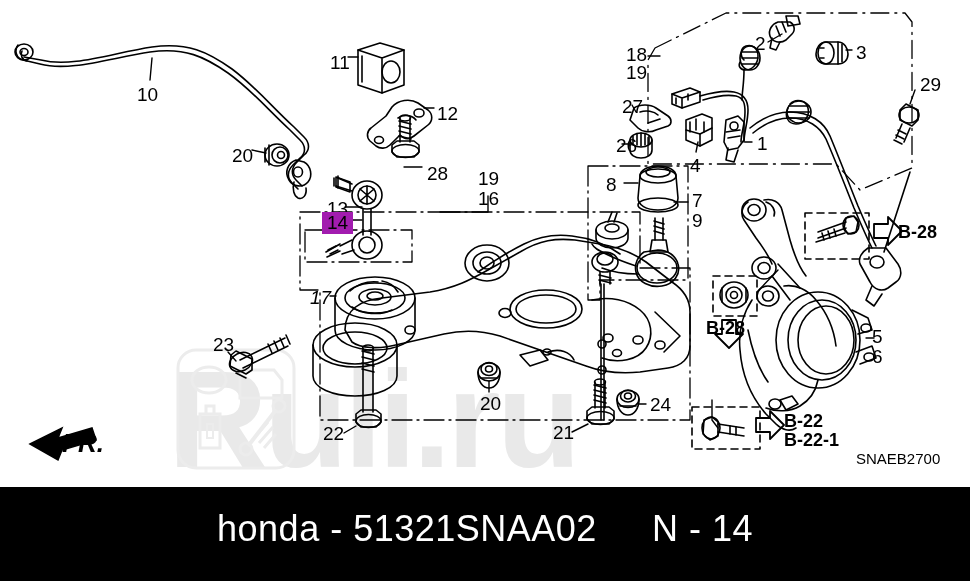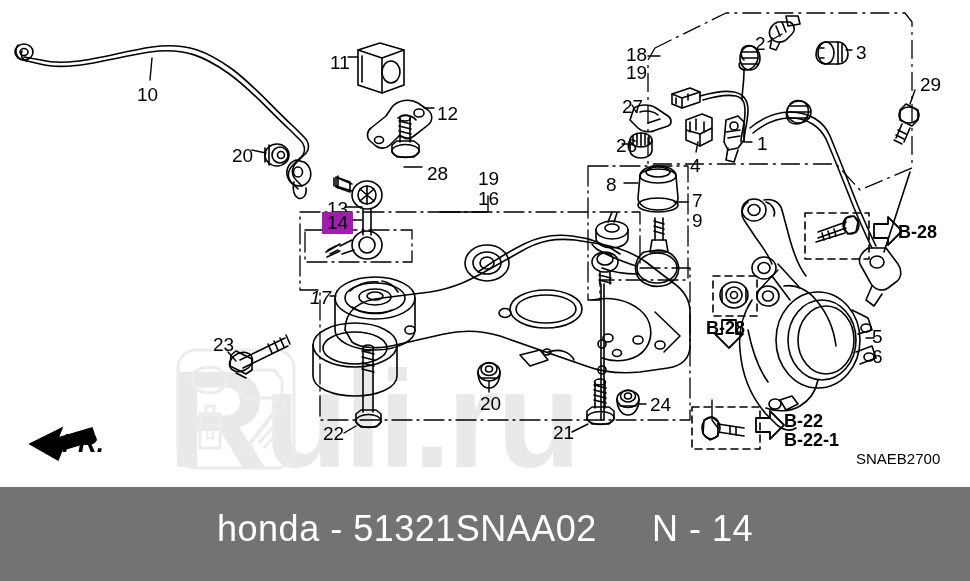--- a/index.html
+++ b/index.html
@@ -25,21 +25,21 @@
        font-family:"Liberation Sans","DejaVu Sans",sans-serif;
        font-size:19px;line-height:21px;font-weight:400;white-space:nowrap;}
   .lbl.b{font-weight:700;font-size:18px;letter-spacing:0px;}
   .lbl.code{font-size:15px;font-weight:400;}
   .hl{background:#a21caf;padding:0 5px 1px 5px;}
   .fr{position:absolute;z-index:6;font-weight:700;font-size:26px;
       font-style:italic;color:#000;}
 
   
   #footer{position:absolute;left:0;top:487px;width:970px;height:94px;
-          background:#737373;z-index:10;}
+          background:#000000;z-index:10;}
   #footer-text{position:absolute;left:0;top:21px;width:970px;
                text-align:center;color:#fff;font-size:36px;
                letter-spacing:0.5px;
                font-family:"Liberation Sans","DejaVu Sans",sans-serif;}
   #footer-text .gap{display:inline-block;width:34px;}
 </style>
 </head>
 <body>
 
 <div id="page">

